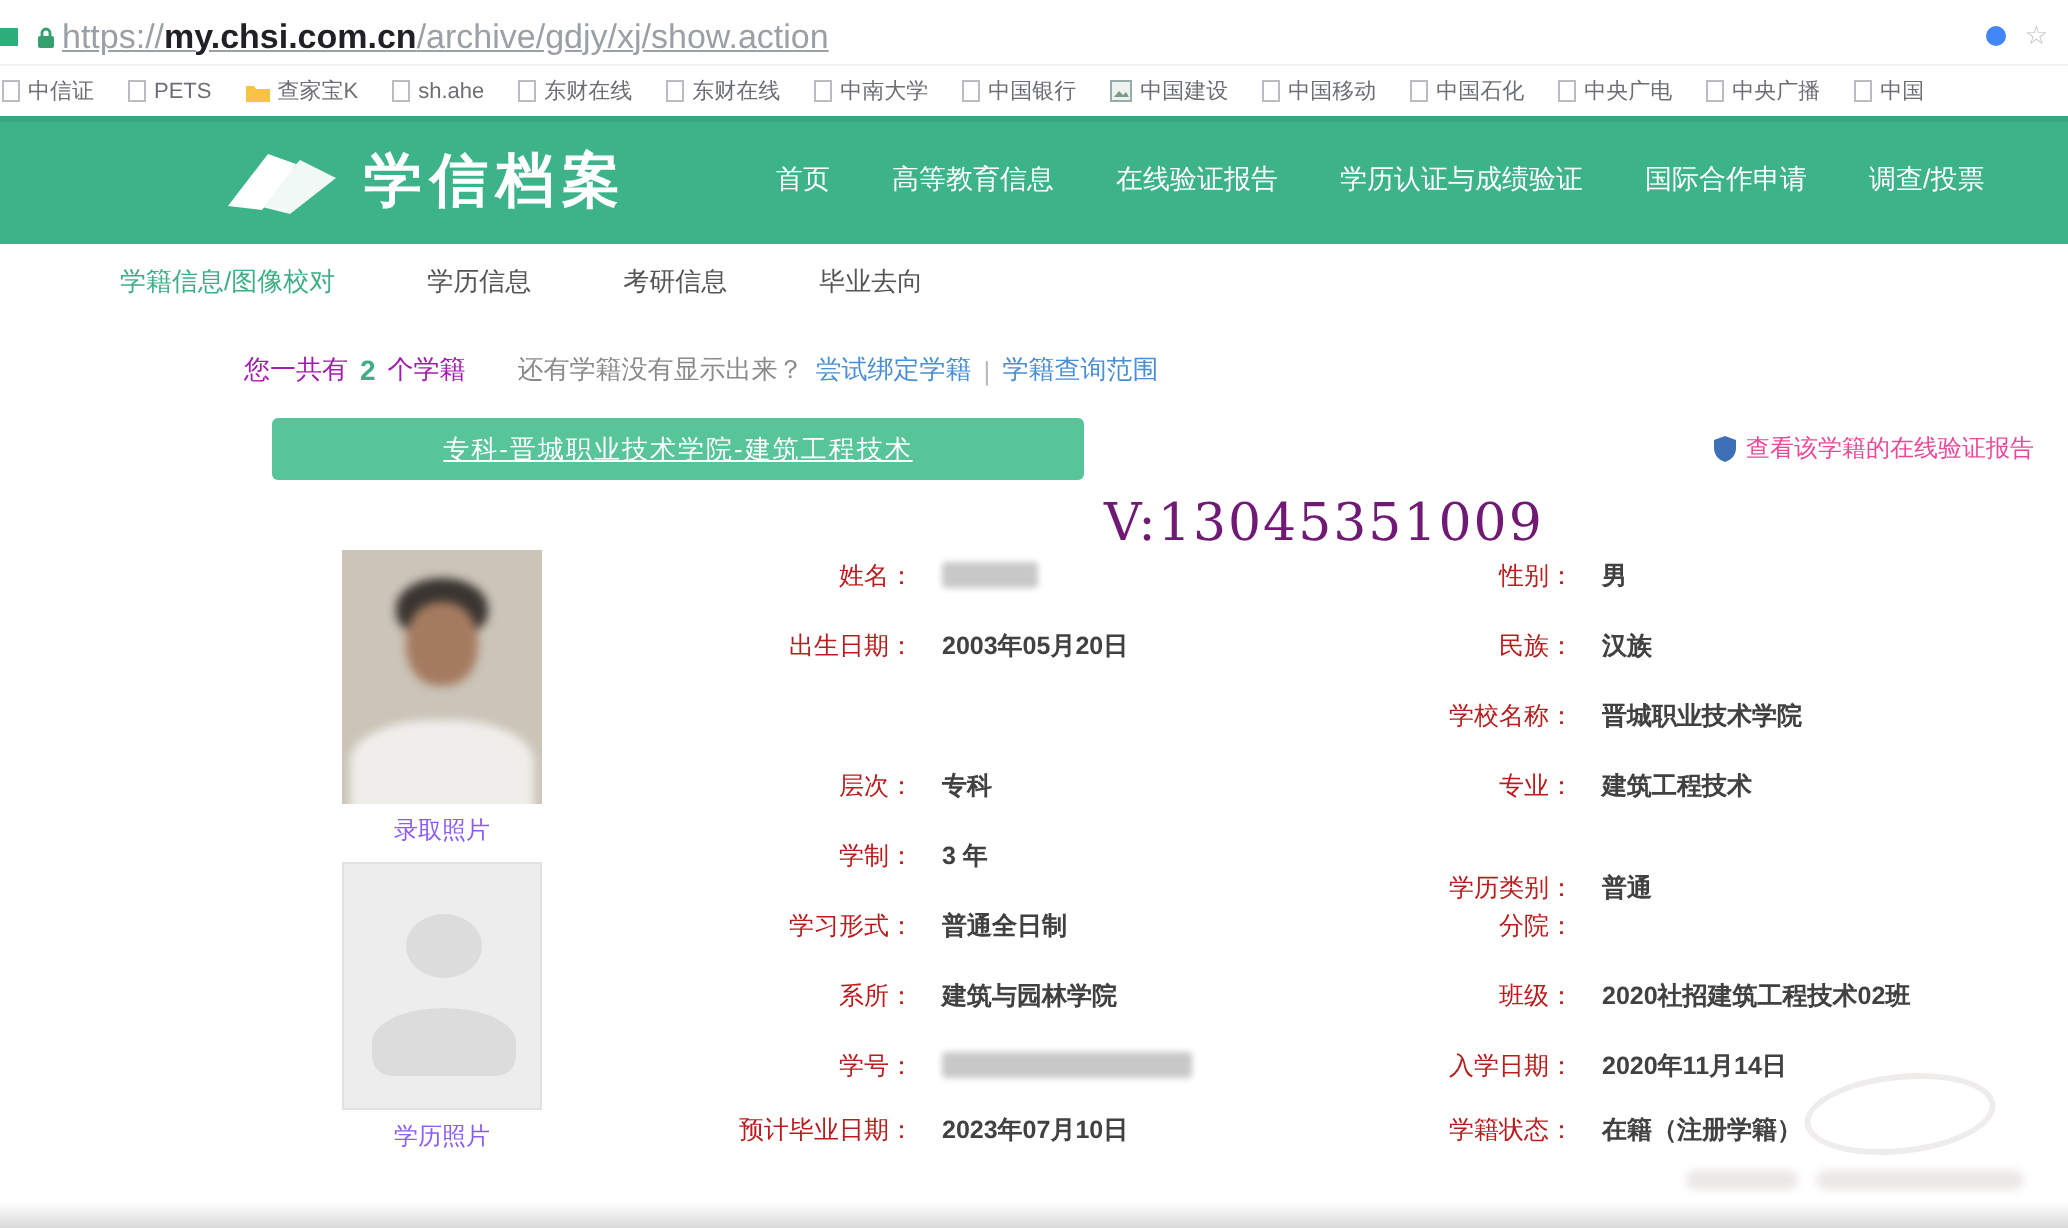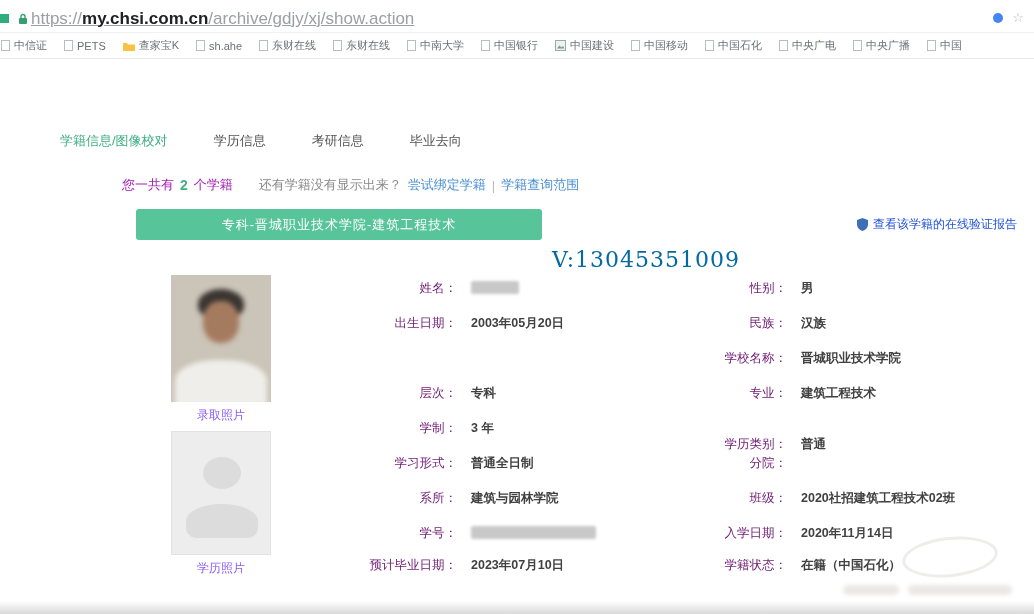--- a/index.html
+++ b/index.html
@@ -34,38 +34,38 @@
   
   .notice{position:absolute;top:176px;left:122px;font-size:13px;color:#8a8a8a;display:flex;
           align-items:center;gap:6px;white-space:nowrap;}
   .notice .count{color:#3fae85;font-weight:bold;font-size:14px;}
   .notice .dark{color:#a21caf;}
   .link{color:#4a8fd3;cursor:pointer;text-decoration:none;}
   .sep{color:#bbb;}
   
   .banner{position:absolute;top:209px;left:136px;width:406px;height:31px;background:#57c499;
           border-radius:3px;color:#fff;font-size:13px;display:flex;align-items:center;
-          justify-content:center;letter-spacing:1px;white-space:nowrap;overflow:hidden;}
+          justify-content:center;letter-spacing:1px;white-space:nowrap;overflow:hidden;text-decoration:underline;}
   .report{position:absolute;top:216px;left:857px;display:flex;align-items:center;gap:5px;
-          font-size:12px;color:#1d4ed8;white-space:nowrap;}
+          font-size:12px;color:#ec4899;white-space:nowrap;}
   .watermark{position:absolute;top:247px;left:552px;font-family:"DejaVu Serif","Liberation Serif",serif;
-             font-size:22px;color:#0369a1;letter-spacing:1px;}
+             font-size:26px;color:#701a75;letter-spacing:1px;}
   
   .photo1{position:absolute;top:275px;left:171px;width:100px;height:127px;overflow:hidden;background:#cbc4b8;}
   .p1-inner{position:absolute;inset:0;filter:blur(2.5px);}
   .p1-hair{position:absolute;top:14px;left:27px;width:46px;height:30px;background:#3a3530;border-radius:50% 50% 42% 42%;}
   .p1-face{position:absolute;top:26px;left:32px;width:36px;height:42px;background:#a57b60;border-radius:46%;}
   .p1-shirt{position:absolute;bottom:-4px;left:4px;width:92px;height:46px;background:#efeeea;border-radius:45% 45% 0 0;}
   .caption{position:absolute;width:100px;text-align:center;font-size:12px;color:#8b5cf6;}
   .photo2{position:absolute;top:431px;left:171px;width:100px;height:124px;background:#ededed;border:1px solid #e2e2e2;box-sizing:border-box;}
   .p2-head{position:absolute;top:25px;left:31px;width:38px;height:32px;background:#dcdcdc;border-radius:50%;}
   .p2-body{position:absolute;bottom:16px;left:14px;width:72px;height:34px;background:#dcdcdc;border-radius:50% 50% 10px 10px;}
   
   .frow{position:absolute;height:17px;font-size:12.5px;white-space:nowrap;}
-  .flabel{display:inline-block;width:112px;text-align:right;color:#701a75;}
+  .flabel{display:inline-block;width:112px;text-align:right;color:#b91c1c;}
   .fvalue{margin-left:14px;color:#414141;font-weight:600;}
   .redact{display:inline-block;height:13px;background:#c8c8c8;border-radius:2px;
           filter:blur(1.5px);vertical-align:-2px;margin-left:14px;}
   .w48{width:48px}.w185{width:185px}.w125{width:125px}
   
   .stamp{position:absolute;top:537px;left:902px;width:90px;height:34px;border:3px solid #efedeb;
          border-radius:50%;transform:rotate(-6deg);}
   .faintbar-a{position:absolute;top:585px;left:843px;width:56px;height:10px;background:#eae8e6;filter:blur(2px);border-radius:5px;}
   .faintbar-b{position:absolute;top:585px;left:908px;width:104px;height:10px;background:#eae8e6;filter:blur(2px);border-radius:5px;}
   .bottomstrip{position:absolute;left:0;right:0;bottom:0;height:13px;background:linear-gradient(#ffffff,#d9d9d9);}
@@ -171,20 +171,37 @@
         <span>中央广播</span>
       </span>
     <span class="bm">
         <svg width="9" height="11">
           <rect x="0.5" y="0.5" width="8" height="10" fill="#fff" stroke="#b9bcc1"></rect>
         </svg>
         <span>中国</span>
       </span>
   </div>
 
+  <div class="header">
+    <div class="logo">
+      <svg width="58" height="38" viewBox="0 0 58 38">
+        <path d="M2 31 L22 5 L36 10 L19 33 Z" fill="#ffffff"></path>
+        <path d="M17 31 L38 8 L56 17 L33 35 Z" fill="#ffffff" opacity="0.92"></path>
+      </svg>
+      <span class="logo-text">学信档案</span>
+    </div>
+    <div class="nav">
+      <span>首页</span>
+      <span>高等教育信息</span>
+      <span>在线验证报告</span>
+      <span>学历认证与成绩验证</span>
+      <span>国际合作申请</span>
+      <span>调查/投票</span>
+    </div>
+  </div>
 
   <div class="subnav">
     <span class="active">学籍信息/图像校对</span>
     <span>学历信息</span>
     <span>考研信息</span>
     <span>毕业去向</span>
   </div>
 
   <div class="notice">
     <span class="dark">您一共有</span>
@@ -233,20 +250,20 @@
   <div class="frow" style="top:557px;left:345px"><span class="flabel">预计毕业日期：</span><span class="fvalue">2023年07月10日</span></div>
 
   <div class="frow" style="top:280px;left:675px"><span class="flabel">性别：</span><span class="fvalue">男</span></div>
   <div class="frow" style="top:315px;left:675px"><span class="flabel">民族：</span><span class="fvalue">汉族</span></div>
   <div class="frow" style="top:350px;left:675px"><span class="flabel">学校名称：</span><span class="fvalue">晋城职业技术学院</span></div>
   <div class="frow" style="top:385px;left:675px"><span class="flabel">专业：</span><span class="fvalue">建筑工程技术</span></div>
   <div class="frow" style="top:436px;left:675px"><span class="flabel">学历类别：</span><span class="fvalue">普通</span></div>
   <div class="frow" style="top:455px;left:675px"><span class="flabel">分院：</span><span class="fvalue"></span></div>
   <div class="frow" style="top:490px;left:675px"><span class="flabel">班级：</span><span class="fvalue">2020社招建筑工程技术02班</span></div>
   <div class="frow" style="top:525px;left:675px"><span class="flabel">入学日期：</span><span class="fvalue">2020年11月14日</span></div>
-  <div class="frow" style="top:557px;left:675px"><span class="flabel">学籍状态：</span><span class="fvalue">在籍（中国石化）</span></div>
+  <div class="frow" style="top:557px;left:675px"><span class="flabel">学籍状态：</span><span class="fvalue">在籍（注册学籍）</span></div>
 
   <div class="stamp"></div>
   <div class="faintbar-a"></div>
   <div class="faintbar-b"></div>
 
   <div class="bottomstrip"></div>
 </div>
 
 </body></html>

